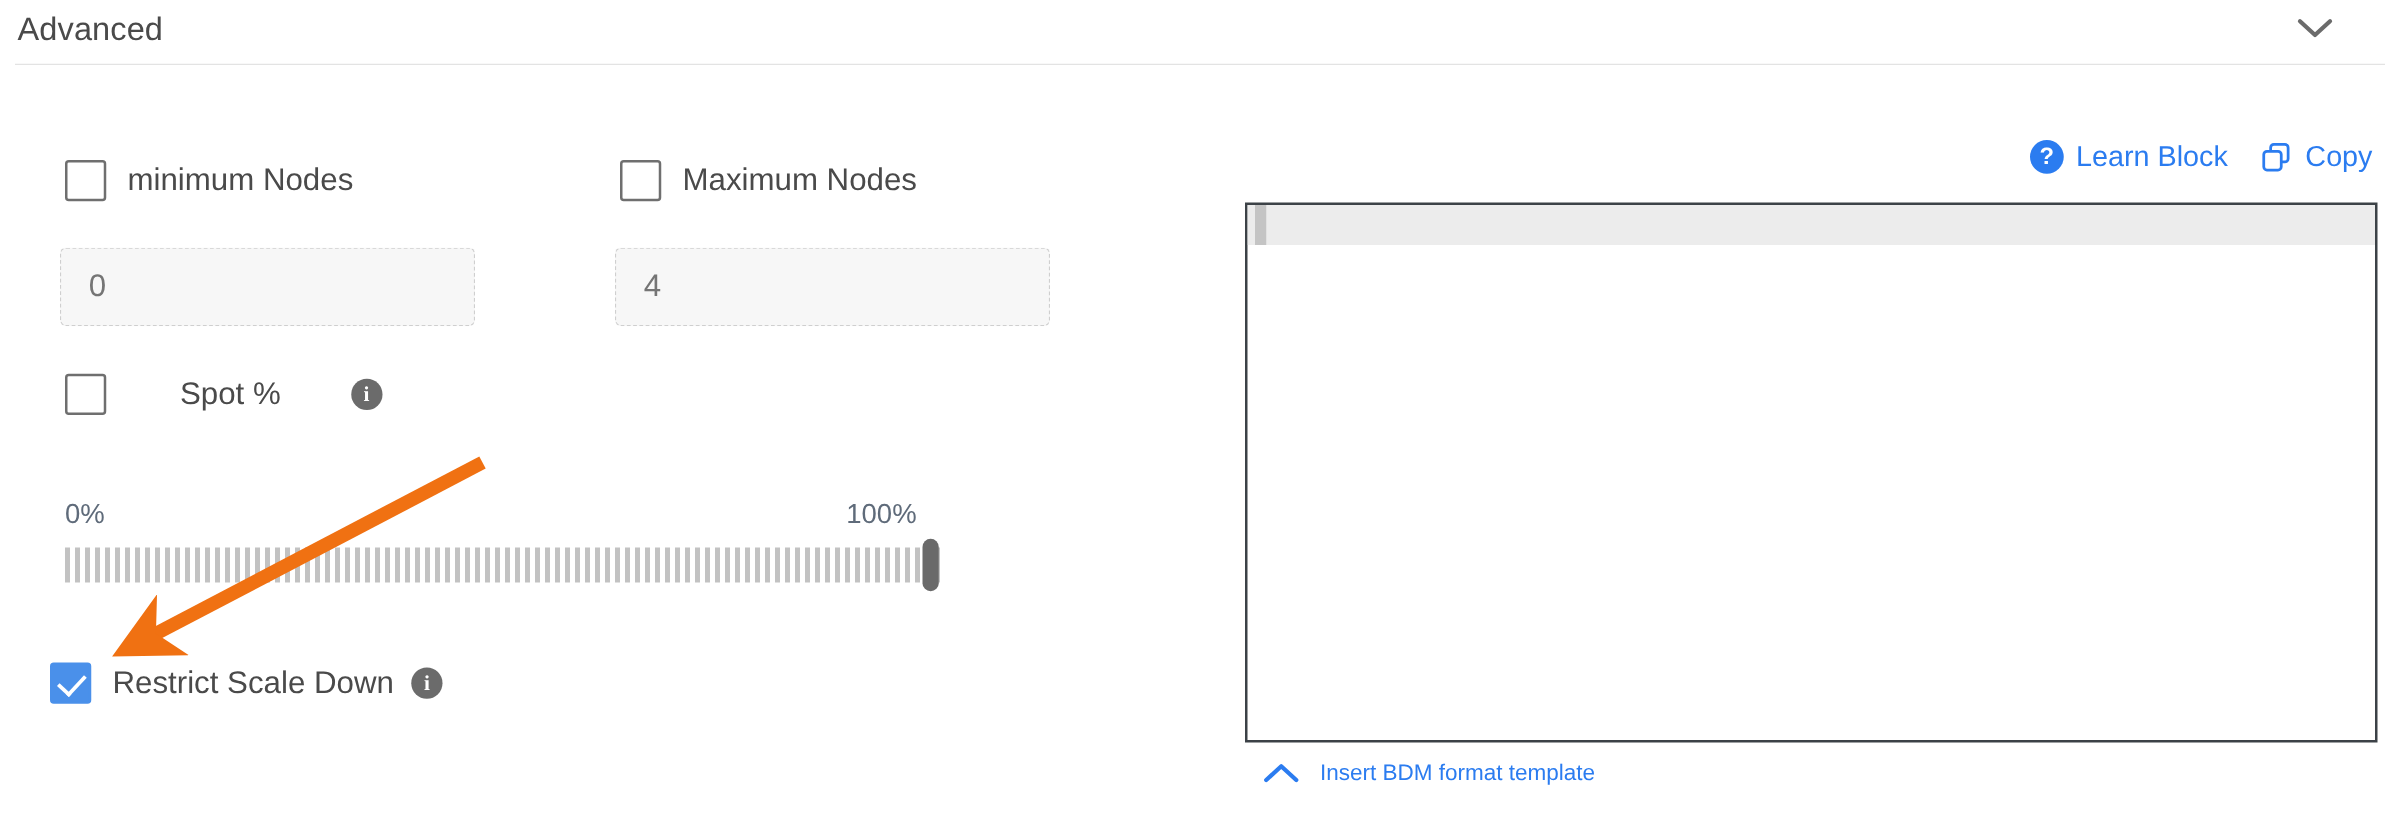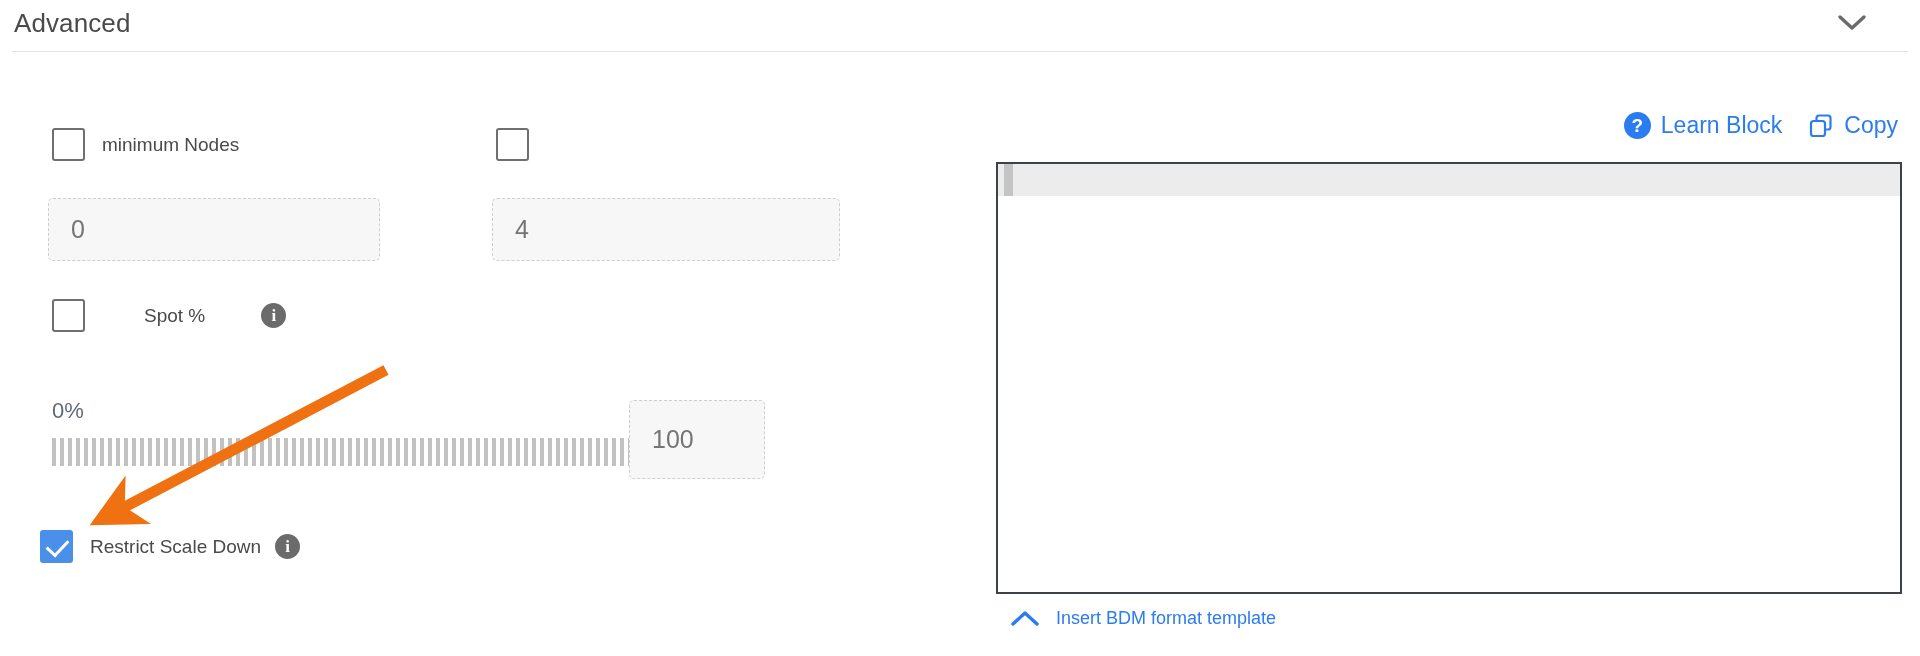--- a/index.html
+++ b/index.html
@@ -40,21 +40,21 @@
   .cb-box.checked {
     background: #4a90ea; border-color: #4a90ea;
     position: relative;
   }
   .cb-box.checked::after {
     content: ""; position: absolute; left: 9px; top: 3px;
     width: 10px; height: 18px; border: solid #fff;
     border-width: 0 3.4px 3.4px 0; transform: rotate(43deg);
   }
   .cb-label {
-    margin-left: 17px; font-size: 19px; color: #4a4a4a; white-space: nowrap;
+    margin-left: 17px; font-size: 25px; color: #4a4a4a; white-space: nowrap;
   }
   .info-icon {
     margin-left: 14px; width: 25px; height: 25px; border-radius: 50%;
     background: #6b6b6b; color: #fff; font-size: 17px; font-weight: bold;
     font-family: "Liberation Serif", serif;
     display: flex; align-items: center; justify-content: center;
     cursor: pointer; flex: 0 0 auto; line-height: 1;
   }
 
   .dash-input {
@@ -146,38 +146,38 @@
   <div class="section-rule"></div>
 
   <div class="cb-row" style="left:52px; top:128px;">
     <div class="cb-box"></div>
     <div class="cb-label">minimum Nodes</div>
   </div>
   <input class="dash-input" style="left: 48px; top: 198px; width: 332px; height: 63px;" disabled="" placeholder="0">
 
   <div class="cb-row" style="left:496px; top:128px;">
     <div class="cb-box"></div>
+    <div class="cb-label">Maximum Nodes</div>
   </div>
   <input class="dash-input" style="left: 492px; top: 198px; width: 348px; height: 63px;" disabled="" placeholder="4">
 
   <div class="cb-row" style="left:52px; top:299px;gap:42px;">
     <div class="cb-box"></div>
     <div class="cb-label">Spot %</div>
     <div class="info-icon">i</div>
   </div>
 
   <div class="slider-wrap">
     <div class="slider-minmax">
       <div class="slider-lbl" style="left:0px; top:0px;">0%</div>
       <div class="slider-lbl" style="left:625px; top:0px;">100%</div>
     </div>
     <div class="slider-track"></div>
     <div class="slider-thumb"></div>
   </div>
-  <input class="dash-input" style="left: 629px; top: 400px; width: 136px; height: 79px;" disabled="" placeholder="100">
 
   <div class="cb-row" style="left:40px; top:530px;">
     <div class="cb-box checked"></div>
     <div class="cb-label">Restrict Scale Down</div>
     <div class="info-icon">i</div>
   </div>
 
 
   <div class="bdm-actions">
     <div class="action-link">

